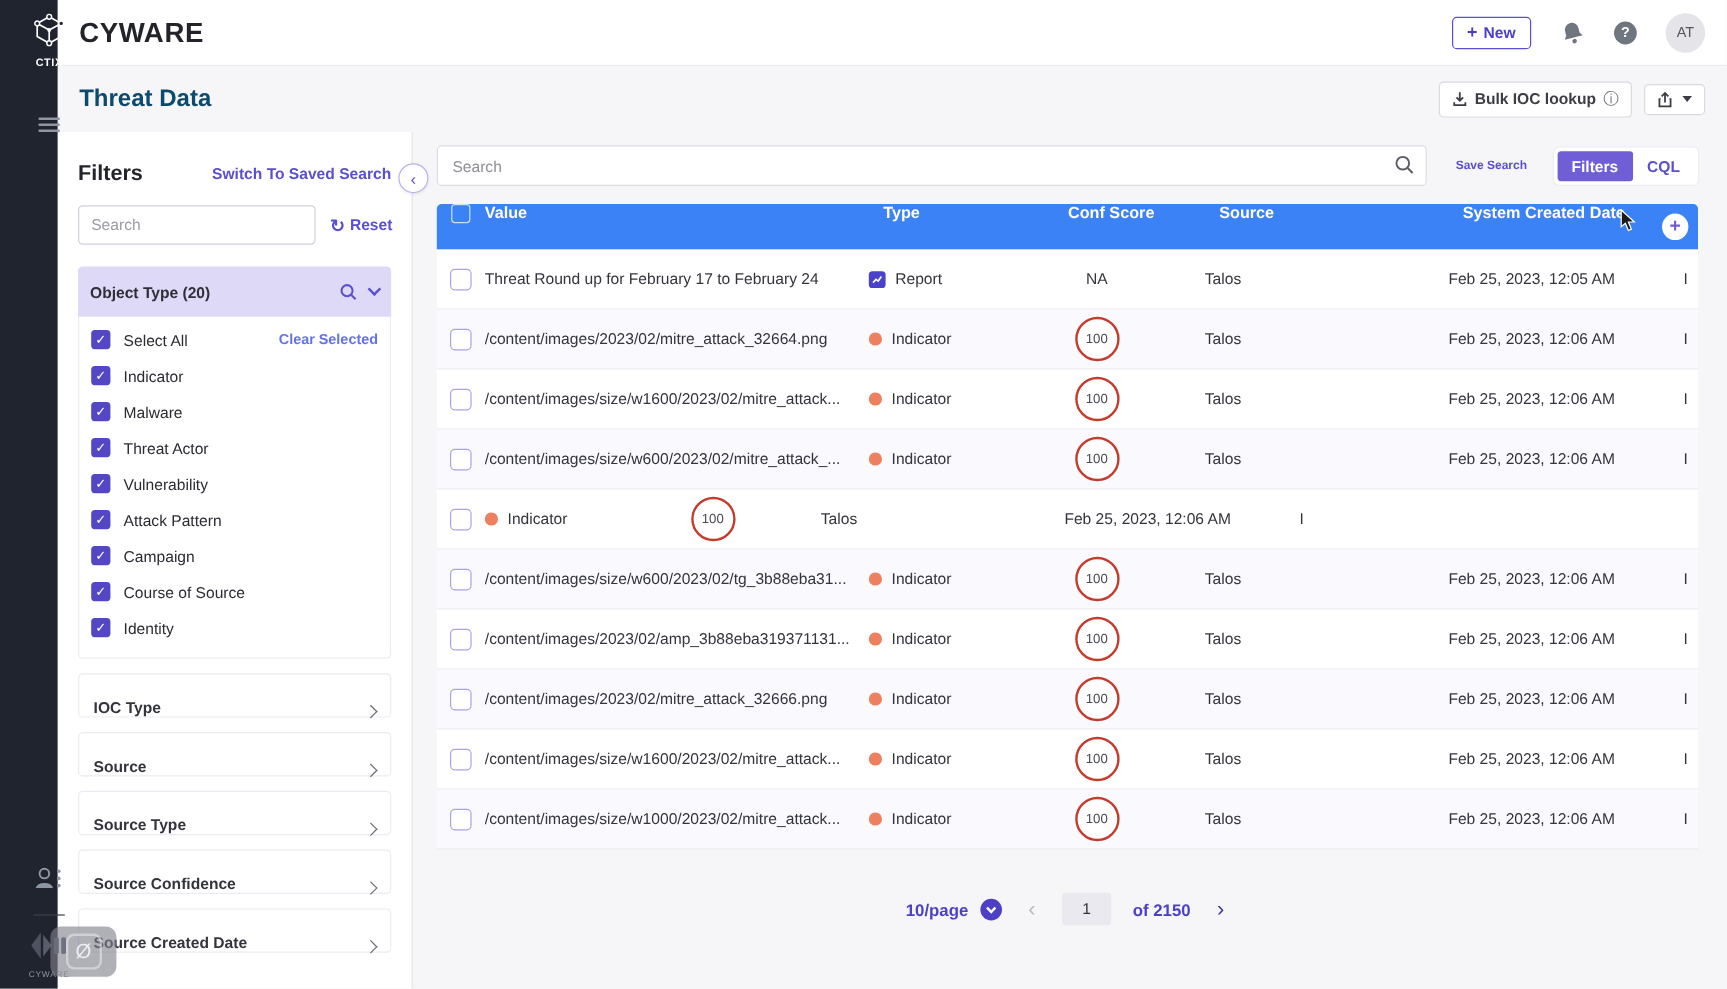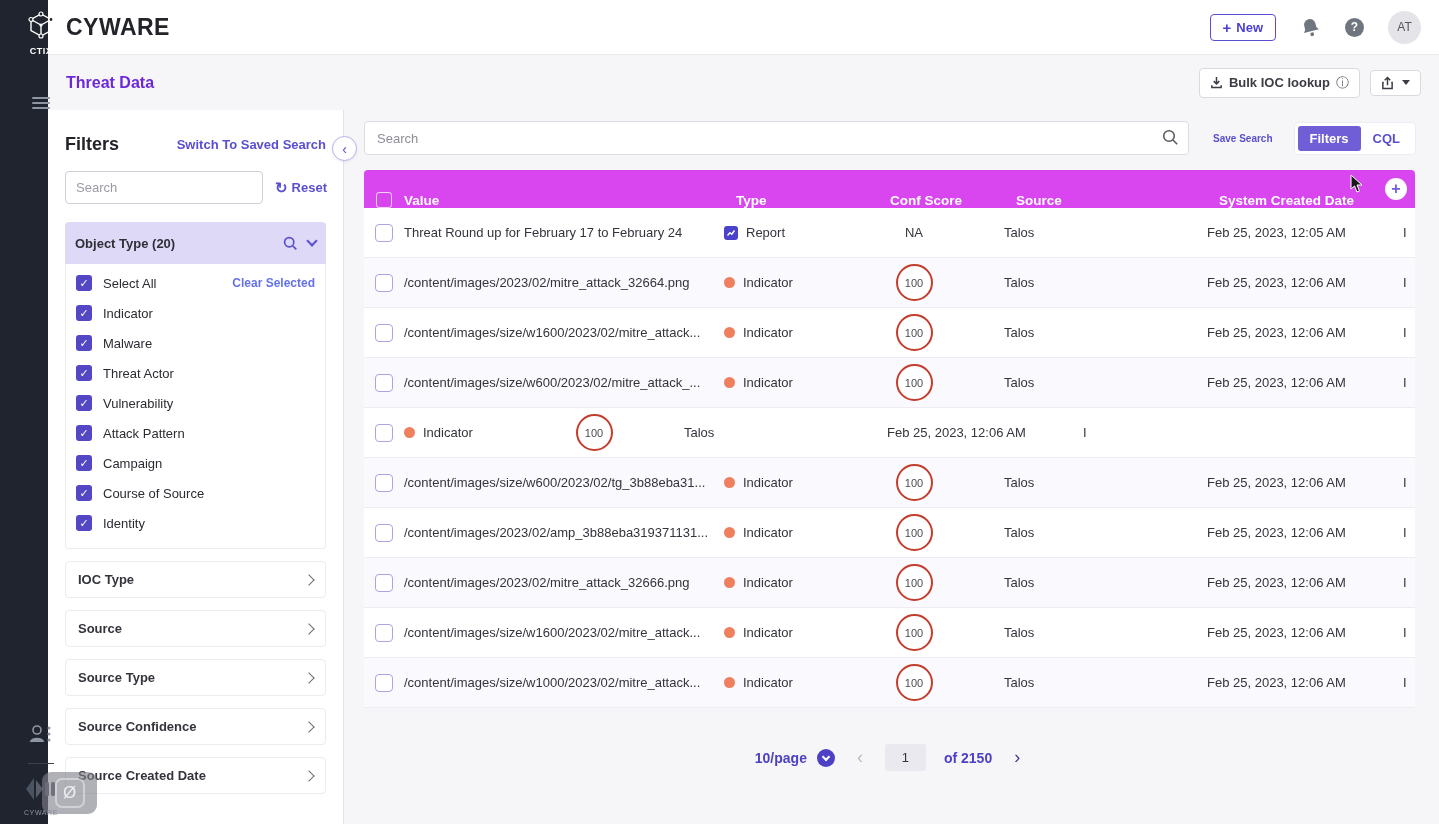--- a/index.html
+++ b/index.html
@@ -25,21 +25,21 @@
              border-radius:4px; font-size:13px; font-weight:bold; padding:5px 12px; cursor:pointer; }
   .new-btn .plus { font-size:15px; line-height:1; }
   .icon-btn { background:none; border:none; cursor:pointer; display:flex; align-items:center; }
   .help-circle { width:19px; height:19px; border-radius:50%; background:#6f7680; color:#fff; font-size:12px; font-weight:bold;
                  display:flex; align-items:center; justify-content:center; }
   .avatar { width:33px; height:33px; border-radius:50%; background:#e4e4e9; color:#55565e; font-size:12px;
             display:flex; align-items:center; justify-content:center; cursor:pointer; }
 
   
   #page-head { position:absolute; left:48px; top:55px; right:0; height:55px; display:flex; align-items:center; padding:0 18px; }
-  #page-title { font-size:16px; font-weight:bold; color:#6d28d9; }
+  #page-title { font-size:20px; font-weight:bold; color:#0c4a6e; }
   #page-head .right { margin-left:auto; display:flex; align-items:center; gap:10px; }
   .ghost-btn { display:flex; align-items:center; gap:6px; background:#fff; border:1px solid #d9d9e0; border-radius:4px;
                padding:5px 10px; font-size:13px; font-weight:bold; color:#3c3c44; cursor:pointer; }
   .ghost-btn .info { font-weight:normal; color:#6b6c74; font-size:13px; }
   .caret-down { display:inline-block; width:0; height:0; border-left:4px solid transparent; border-right:4px solid transparent;
                 border-top:5px solid #3c3c44; margin-left:2px; }
 
   
   #filter-panel { position:absolute; left:48px; top:110px; width:296px; bottom:0; background:#fff;
                   border-right:1px solid #e3e3e9; padding:24px 17px 0; overflow:hidden; z-index:5; }
@@ -62,21 +62,21 @@
   .ot-header .icons { margin-left:auto; display:flex; align-items:center; gap:10px; }
   .chev-down { display:inline-block; width:8px; height:8px; border-right:2px solid #5a4fcf; border-bottom:2px solid #5a4fcf;
                transform:rotate(45deg); margin-top:-4px; }
   .ot-body { border:1px solid #ebebf1; border-top:none; border-radius:0 0 4px 4px; padding:4px 10px 10px; }
   .cb-row { display:flex; align-items:center; gap:11px; padding:7px 0; cursor:pointer; }
   .cb-box { width:16px; height:16px; border-radius:3px; background:#5347c5; color:#fff; font-size:11px;
             display:flex; align-items:center; justify-content:center; flex:none; }
   .cb-label { font-size:13px; color:#2b2c33; }
   .cb-row .clear { margin-left:auto; font-size:12px; color:#6472e8; font-weight:bold; cursor:pointer; }
 
-  .fsec { border:1px solid #ebebf1; border-radius:4px; height:37px; display:flex; align-items:center; padding:0 12px;
+  .fsec { border:1px solid #ebebf1; border-radius:4px; height:37px; display:flex; align-items:flex-end; padding:0 12px;
           margin-top:12px; cursor:pointer; background:#fff; }
   .fsec .lbl { font-size:13px; font-weight:bold; color:#33343c; }
   .chev-right { margin-left:auto; display:inline-block; width:8px; height:8px; border-right:1.5px solid #6b6c74;
                 border-bottom:1.5px solid #6b6c74; transform:rotate(-45deg); }
 
   
   #content { position:absolute; left:344px; top:110px; right:0; bottom:0; padding:11px 24px 0 20px; }
   #search-row { display:flex; align-items:center; }
   .main-search-wrap { position:relative; width:845px; }
   .main-search { width:100%; height:34px; border:1px solid #dcdce3; border-radius:4px; padding:0 36px 0 12px; font-size:13px;
@@ -84,21 +84,21 @@
   .main-search::placeholder { color:#8d8e97; }
   .main-search-wrap svg { position:absolute; right:10px; top:8px; }
   .save-search { margin-left:24px; font-size:10px; font-weight:bold; color:#5a4fcf; cursor:pointer; white-space:nowrap; }
   .mode-toggle { margin-left:22px; display:flex; background:#fff; border-radius:4px; padding:3px; box-shadow:0 0 0 1px #ececf2; }
   .mode-toggle .seg { font-size:13px; font-weight:bold; padding:5px 12px; border-radius:3px; cursor:pointer; }
   .seg.active { background:#6f5ed6; color:#fff; }
   .seg.idle { background:#fff; color:#5a4fcf; }
 
   
   #table { margin-top:15px; width:1051px; }
-  .thead { background:#d946ef; border-radius:4px 4px 0 0; height:38px; display:flex; align-items:flex-end; color:#fff;
+  .thead { background:#3b82f6; border-radius:4px 4px 0 0; height:38px; display:flex; align-items:flex-start; color:#fff;
            font-size:13.5px; font-weight:bold; position:relative; }
   .trow { height:50px; display:flex; align-items:center; background:#fff; border-bottom:1px solid #ececf1; font-size:13px;
           color:#33343c; position:relative; }
   .trow.alt { background:#faf9fd; }
   .col-cb { width:40px; display:flex; justify-content:center; flex:none; }
   .row-cb { width:18px; height:18px; border:1.5px solid #a9a4e3; border-radius:4px; background:#fff; cursor:pointer; }
   .head-cb { width:16px; height:16px; border:1.5px solid rgba(255,255,255,.75); border-radius:3px; cursor:pointer; }
   .col-value { flex:1; padding-right:10px; overflow:hidden; white-space:nowrap; }
   .col-type { width:140px; flex:none; display:flex; align-items:center; gap:8px; }
   .col-conf { width:100px; flex:none; display:flex; justify-content:center; }

